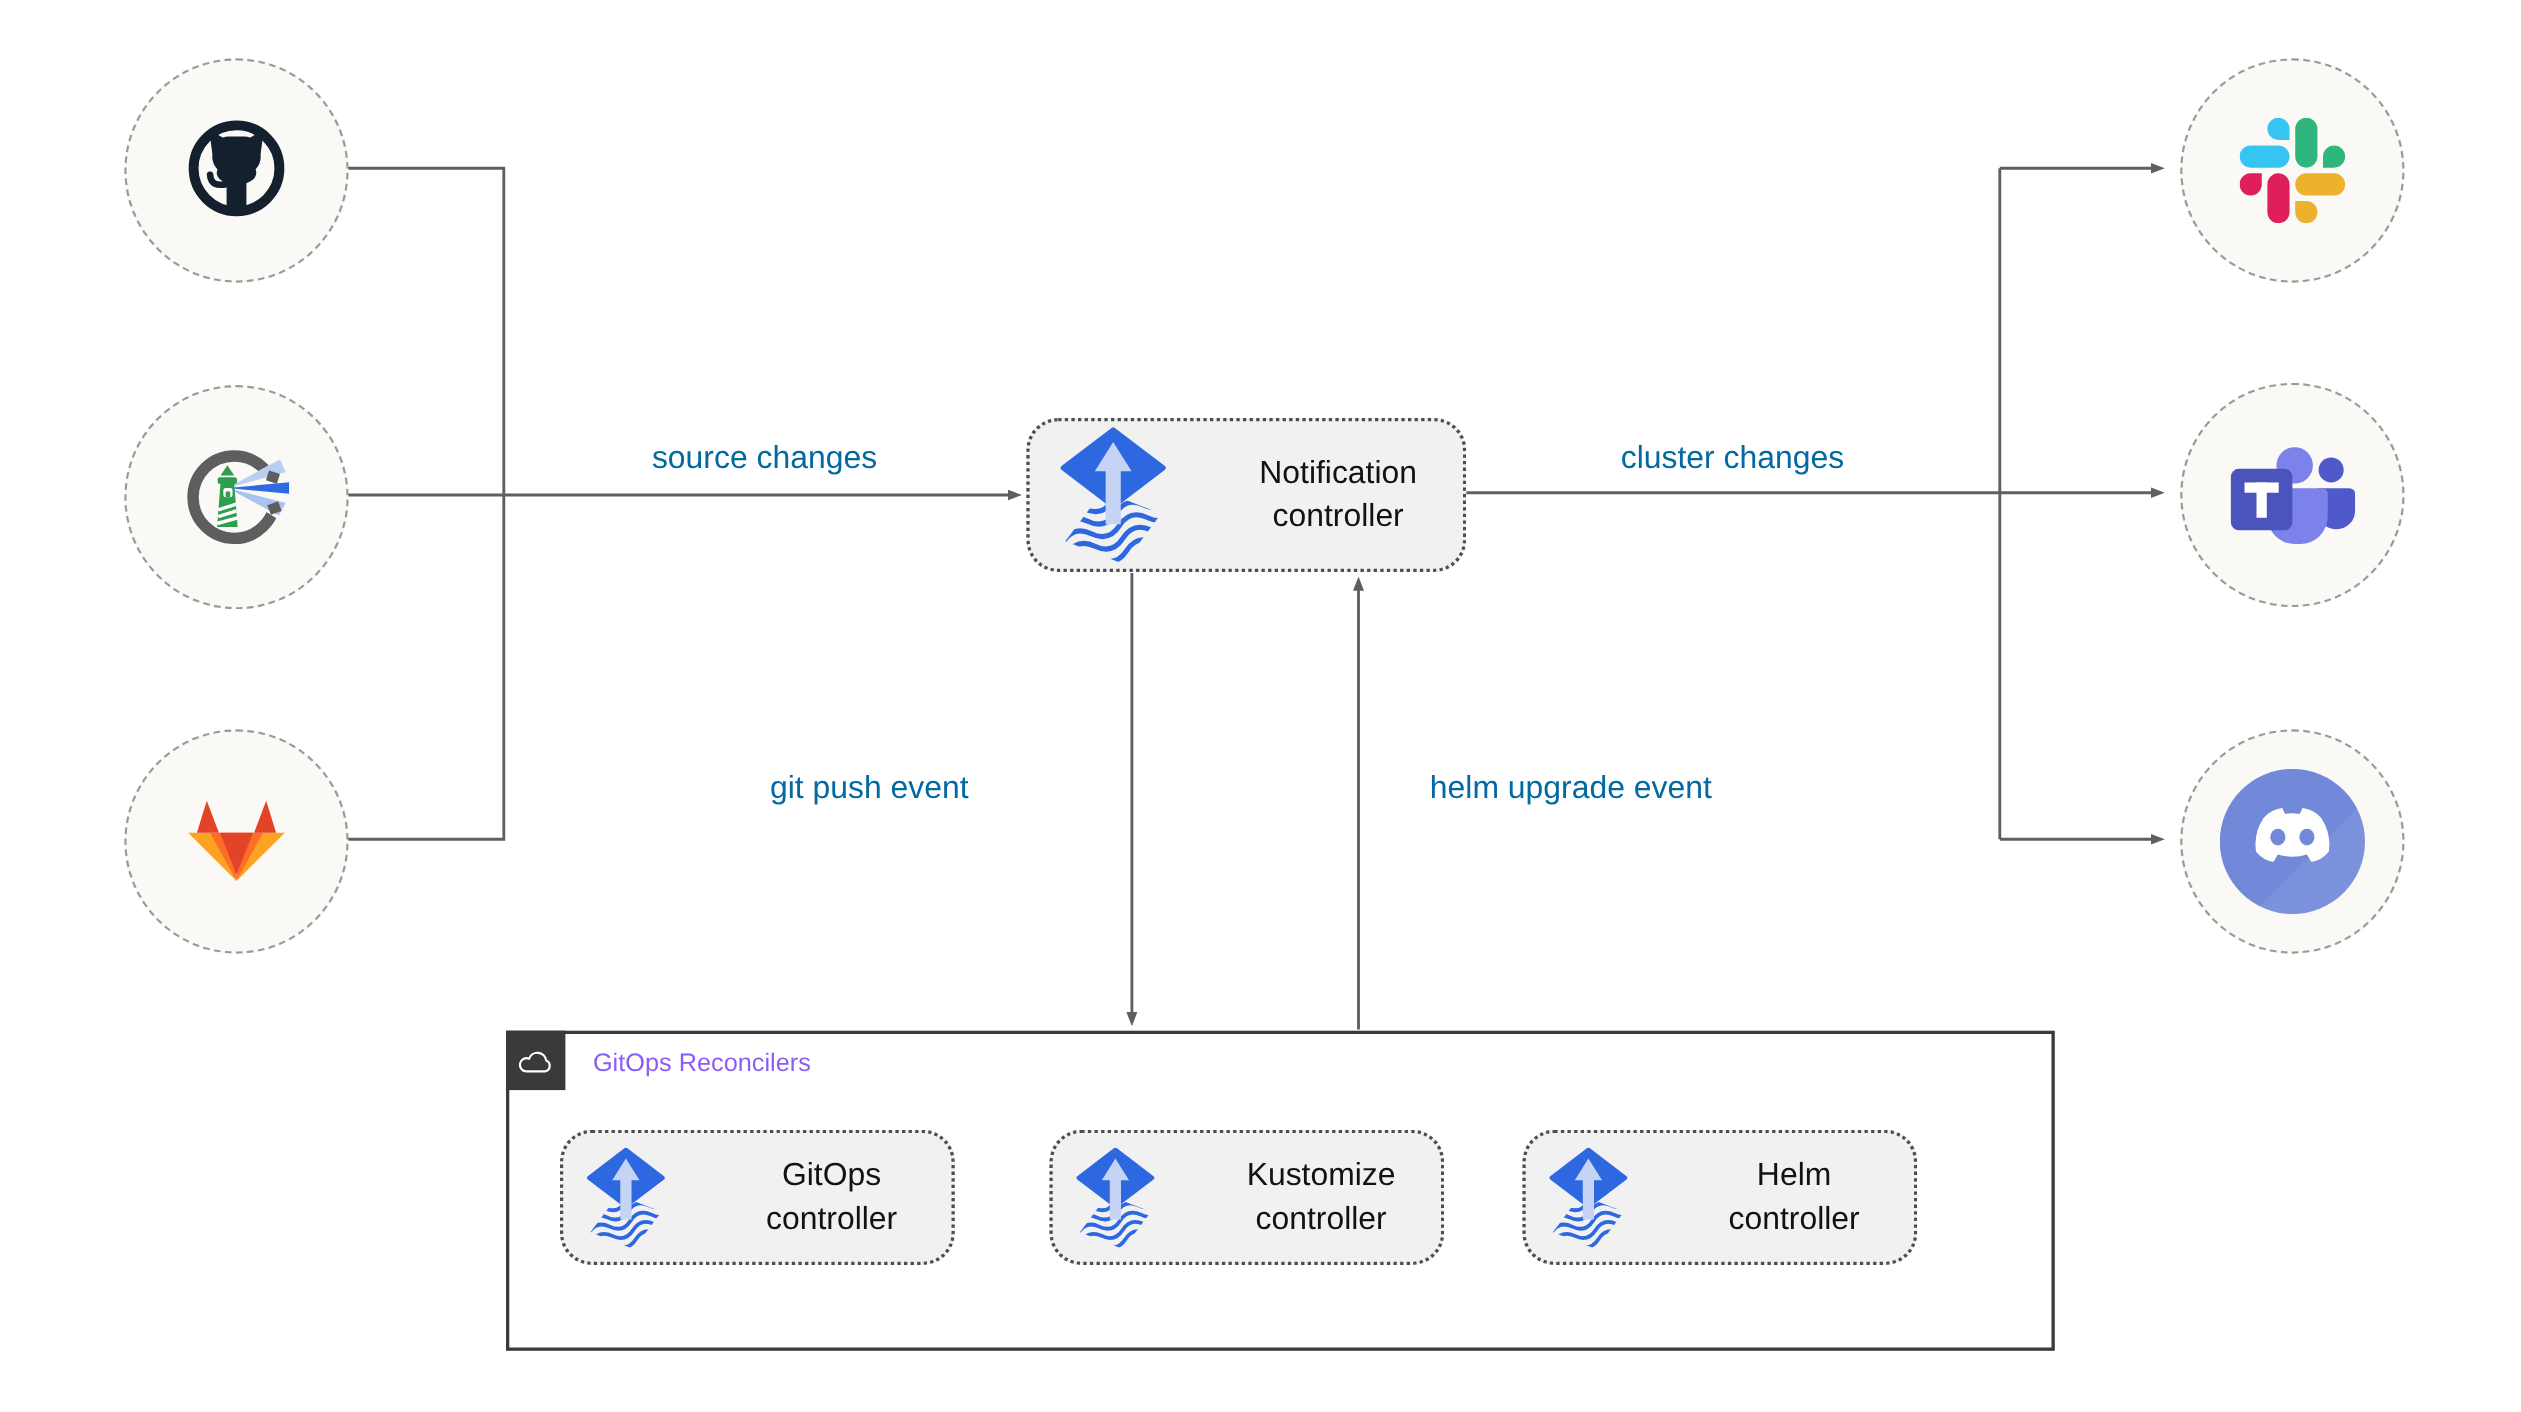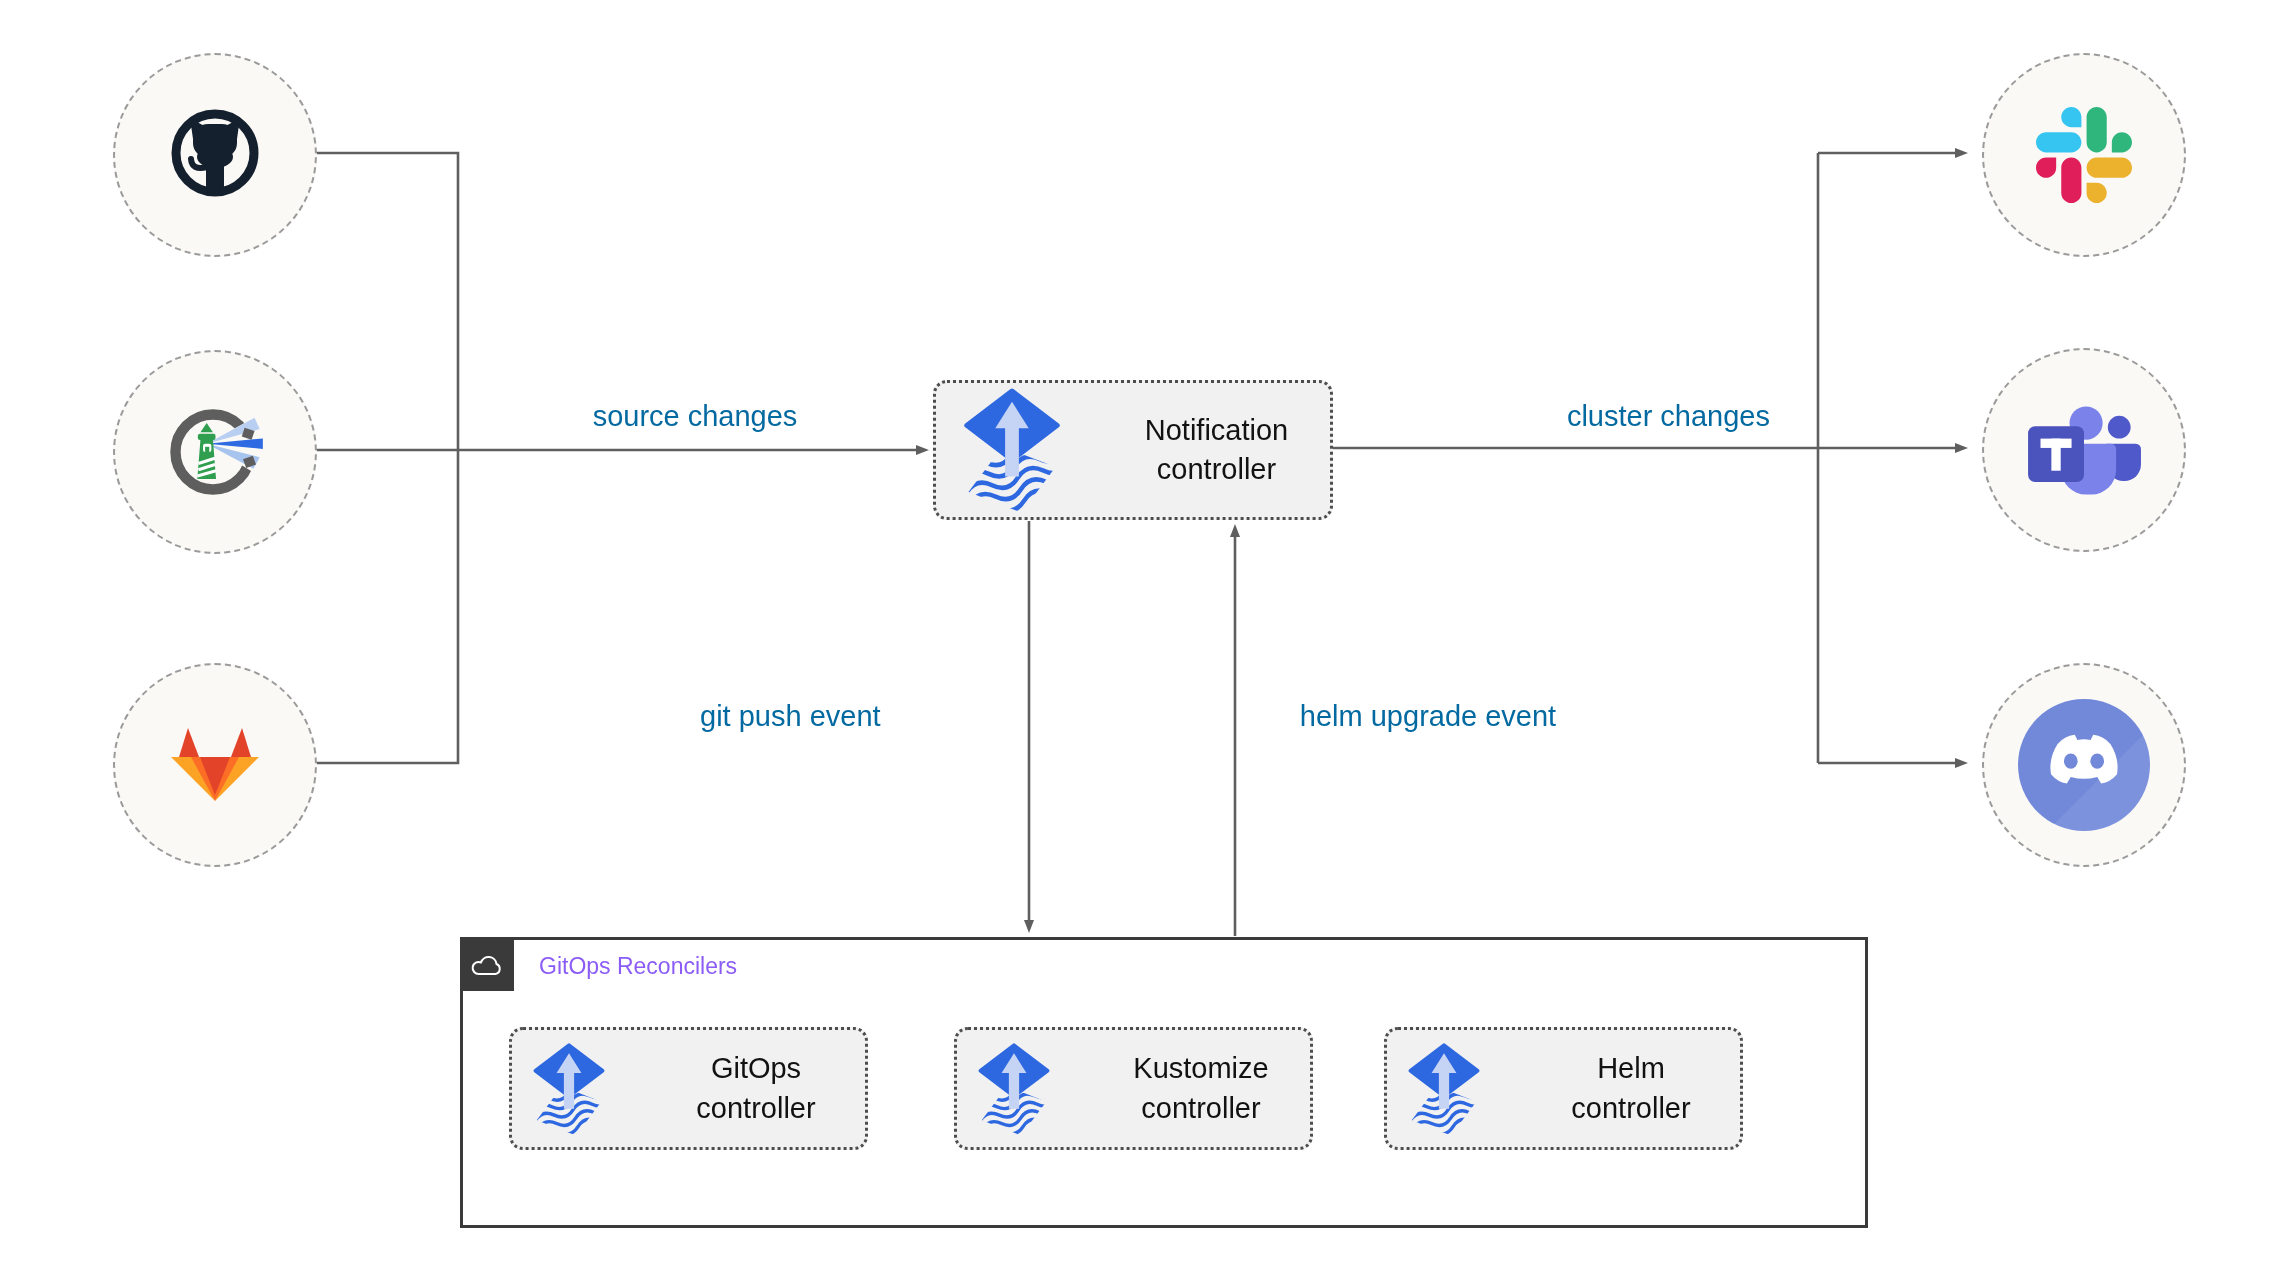--- a/index.html
+++ b/index.html
@@ -7,21 +7,21 @@
           font-family:"Liberation Sans", sans-serif;color:#1c1c1c;overflow:hidden;}
   svg{display:block;}
   .wires{position:absolute;left:0;top:0;pointer-events:none;}
 
   
   .node{position:absolute;width:200px;height:200px;border-radius:50%;
         background:#faf9f6;border:2px dashed #9a9a9b;
         display:flex;align-items:center;justify-content:center;}
 
   
-  .ctrl{position:absolute;background:#f1f1f2;border:3px dotted #4d4d4d;border-radius:14px;
+  .ctrl{position:absolute;background:#f1f1f2;border:3px dotted #4d4d4d;border-radius:29px;
         display:flex;align-items:center;box-sizing:border-box;gap:41px;}
   .ctrl .txt{flex:1;text-align:center;font-size:29px;line-height:1.35;color:#121212;padding:0 14px;}
   .ctrl-big{left:933px;top:380px;width:400px;height:140px;padding-left:26px;}
   .ctrl-sm{top:1027px;width:359px;height:123px;padding-left:20px;}
 
   
   .elabel{position:absolute;font-size:29px;color:#0369a1;white-space:nowrap;}
 
   
   .group{position:absolute;left:460px;top:937px;width:1408px;height:291px;
@@ -125,21 +125,21 @@
         <path d="M2,93 c9,-8 18,-8 27,0 s18,8 27,0 s18,-8 27,0 s14,6 20,2"></path>
         <path d="M2,105 c9,-8 18,-8 27,0 s18,8 27,0 s18,-8 27,0 s14,6 20,2"></path>
         <path d="M2,117 c9,-8 18,-8 27,0 s18,8 27,0 s18,-8 27,0 s14,6 20,2"></path>
       </g>
       <path d="M50,14 L67,41 L57,41 L57,90 L43,90 L43,41 L33,41 Z" fill="#c5d4f4"></path>
     </svg>
     <div class="txt">Notification controller</div>
   </div>
 
   <div class="elabel" style="left:500px;top:400px;width:390px;text-align:center">source changes</div>
-  <div class="elabel" style="left:1380px;top:400px;width:390px;text-align:right">cluster changes</div>
+  <div class="elabel" style="left:1380px;top:400px;width:390px;text-align:center">cluster changes</div>
   <div class="elabel" style="left:700px;top:700px;width:310px;text-align:left">git push event</div>
   <div class="elabel" style="left:1263px;top:700px;width:330px;text-align:center">helm upgrade event</div>
 
   <div class="node" style="left:1982px;top:53px">
     <svg width="96" height="96" viewBox="0 0 122.8 122.8">
       <path fill="#e01e5a" d="M25.8,77.6c0,7.1-5.8,12.9-12.9,12.9S0,84.7,0,77.6s5.8-12.9,12.9-12.9h12.9V77.6z M32.3,77.6c0-7.1,5.8-12.9,12.9-12.9s12.9,5.8,12.9,12.9v32.3c0,7.1-5.8,12.9-12.9,12.9s-12.9-5.8-12.9-12.9V77.6z"></path>
       <path fill="#36c5f0" d="M45.2,25.8c-7.1,0-12.9-5.8-12.9-12.9S38.1,0,45.2,0s12.9,5.8,12.9,12.9v12.9H45.2z M45.2,32.3c7.1,0,12.9,5.8,12.9,12.9s-5.8,12.9-12.9,12.9H12.9C5.8,58.1,0,52.3,0,45.2s5.8-12.9,12.9-12.9H45.2z"></path>
       <path fill="#2eb67d" d="M97,45.2c0-7.1,5.8-12.9,12.9-12.9s12.9,5.8,12.9,12.9s-5.8,12.9-12.9,12.9H97V45.2z M90.5,45.2c0,7.1-5.8,12.9-12.9,12.9s-12.9-5.8-12.9-12.9V12.9C64.7,5.8,70.5,0,77.6,0s12.9,5.8,12.9,12.9V45.2z"></path>
       <path fill="#ecb22e" d="M77.6,97c7.1,0,12.9,5.8,12.9,12.9s-5.8,12.9-12.9,12.9s-12.9-5.8-12.9-12.9V97H77.6z M77.6,90.5c-7.1,0-12.9-5.8-12.9-12.9s5.8-12.9,12.9-12.9h32.3c7.1,0,12.9,5.8,12.9,12.9s-5.8,12.9-12.9,12.9H77.6z"></path>
     </svg>

